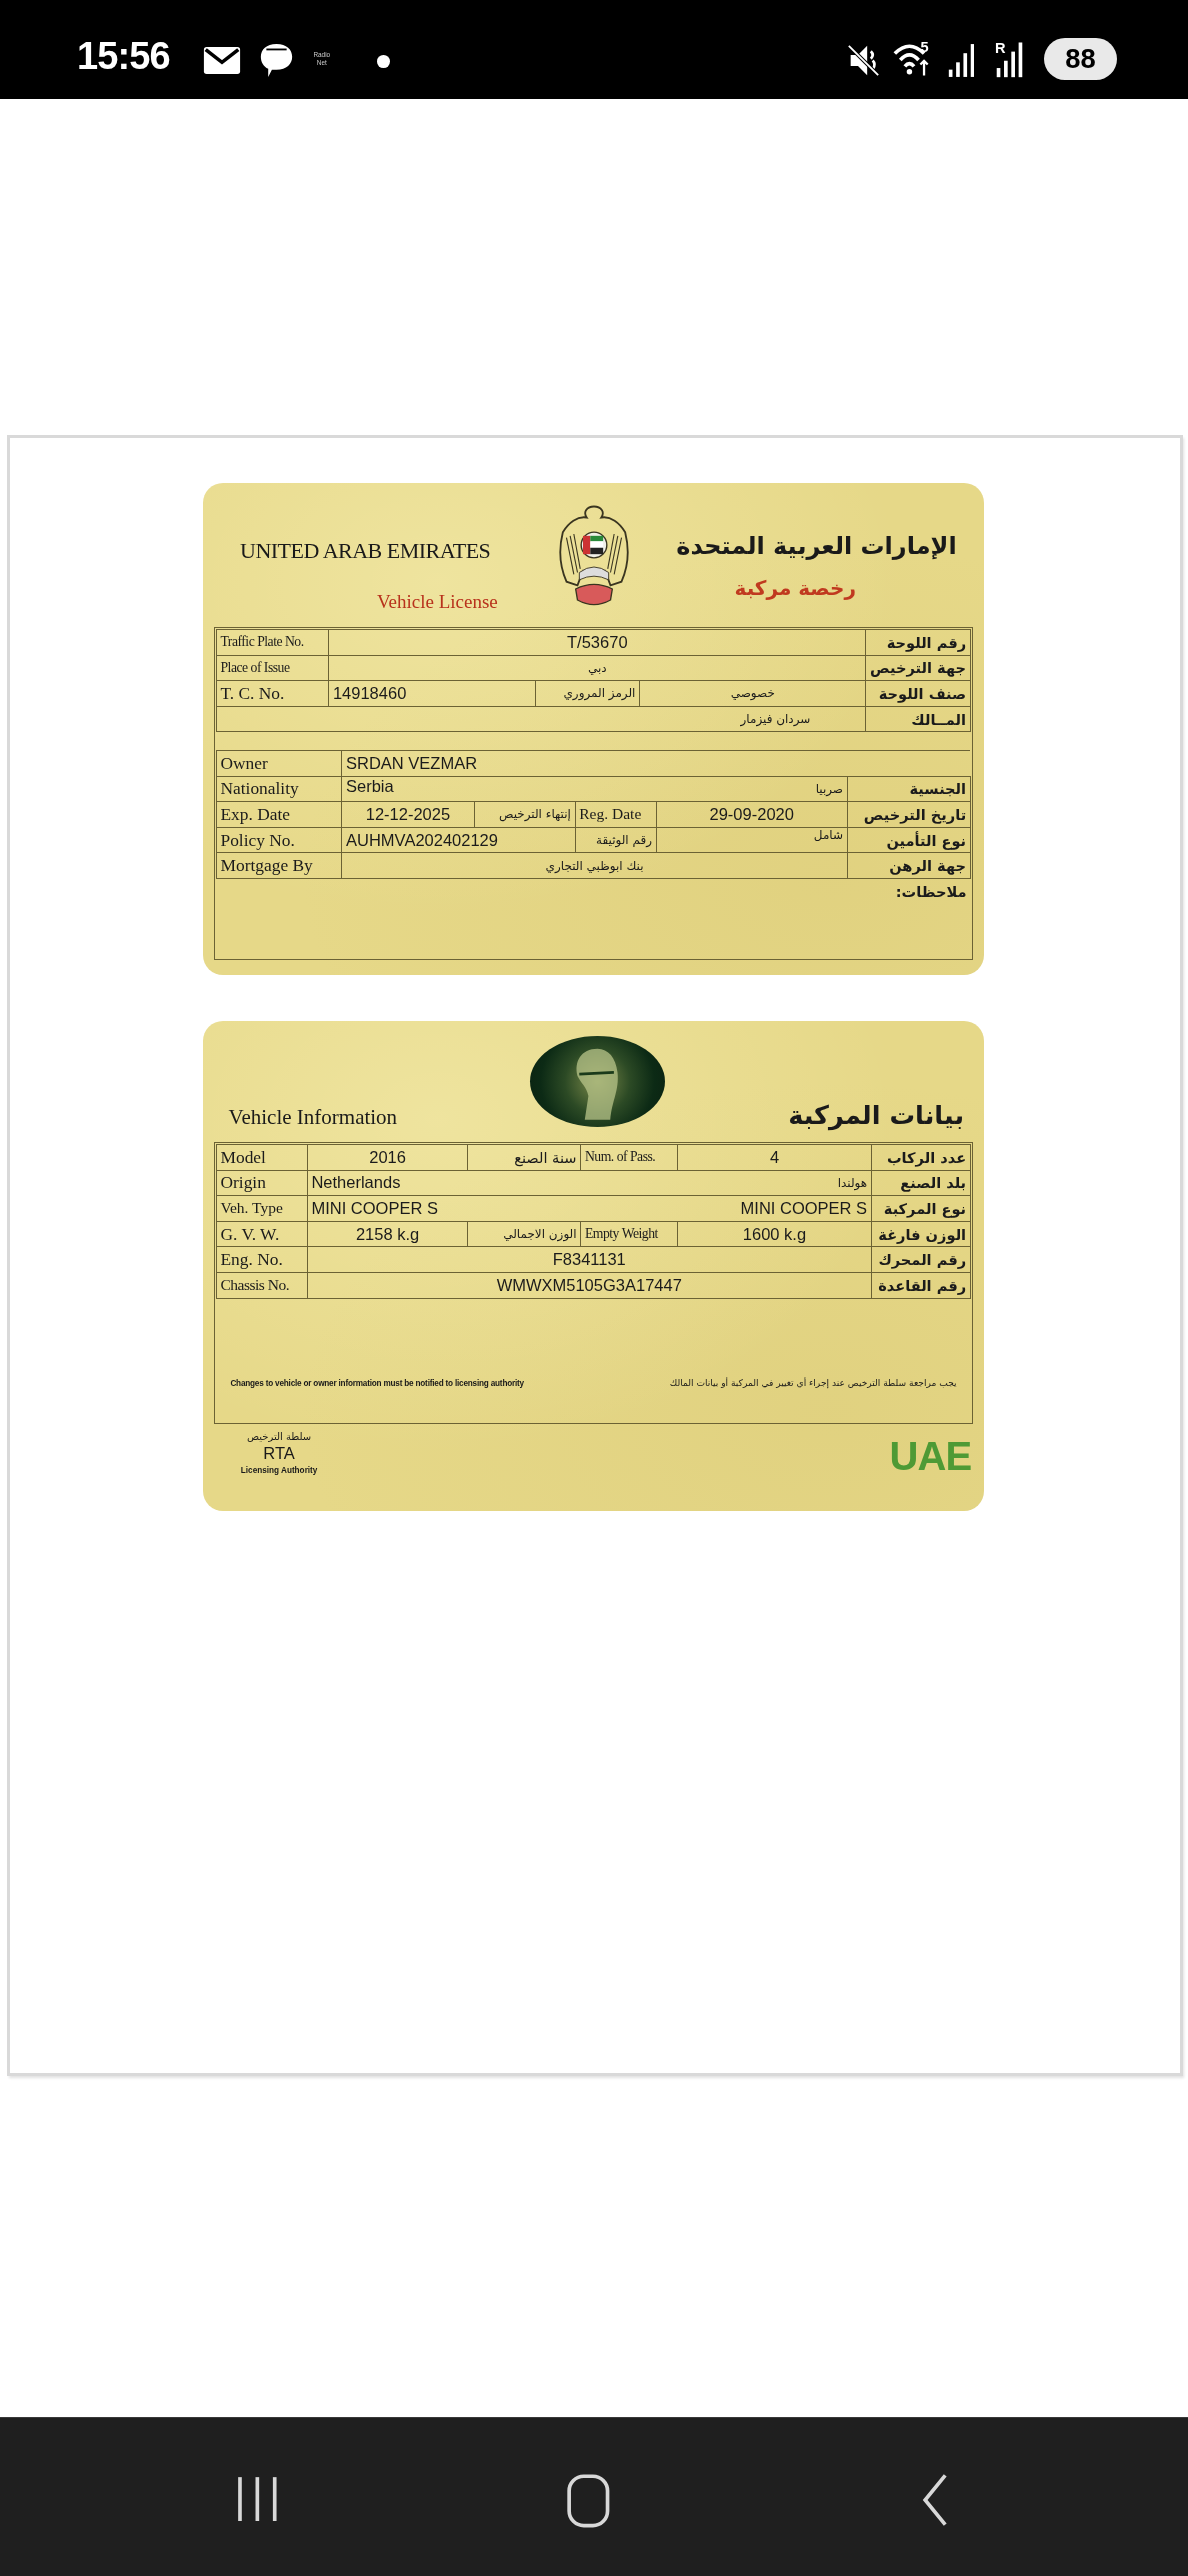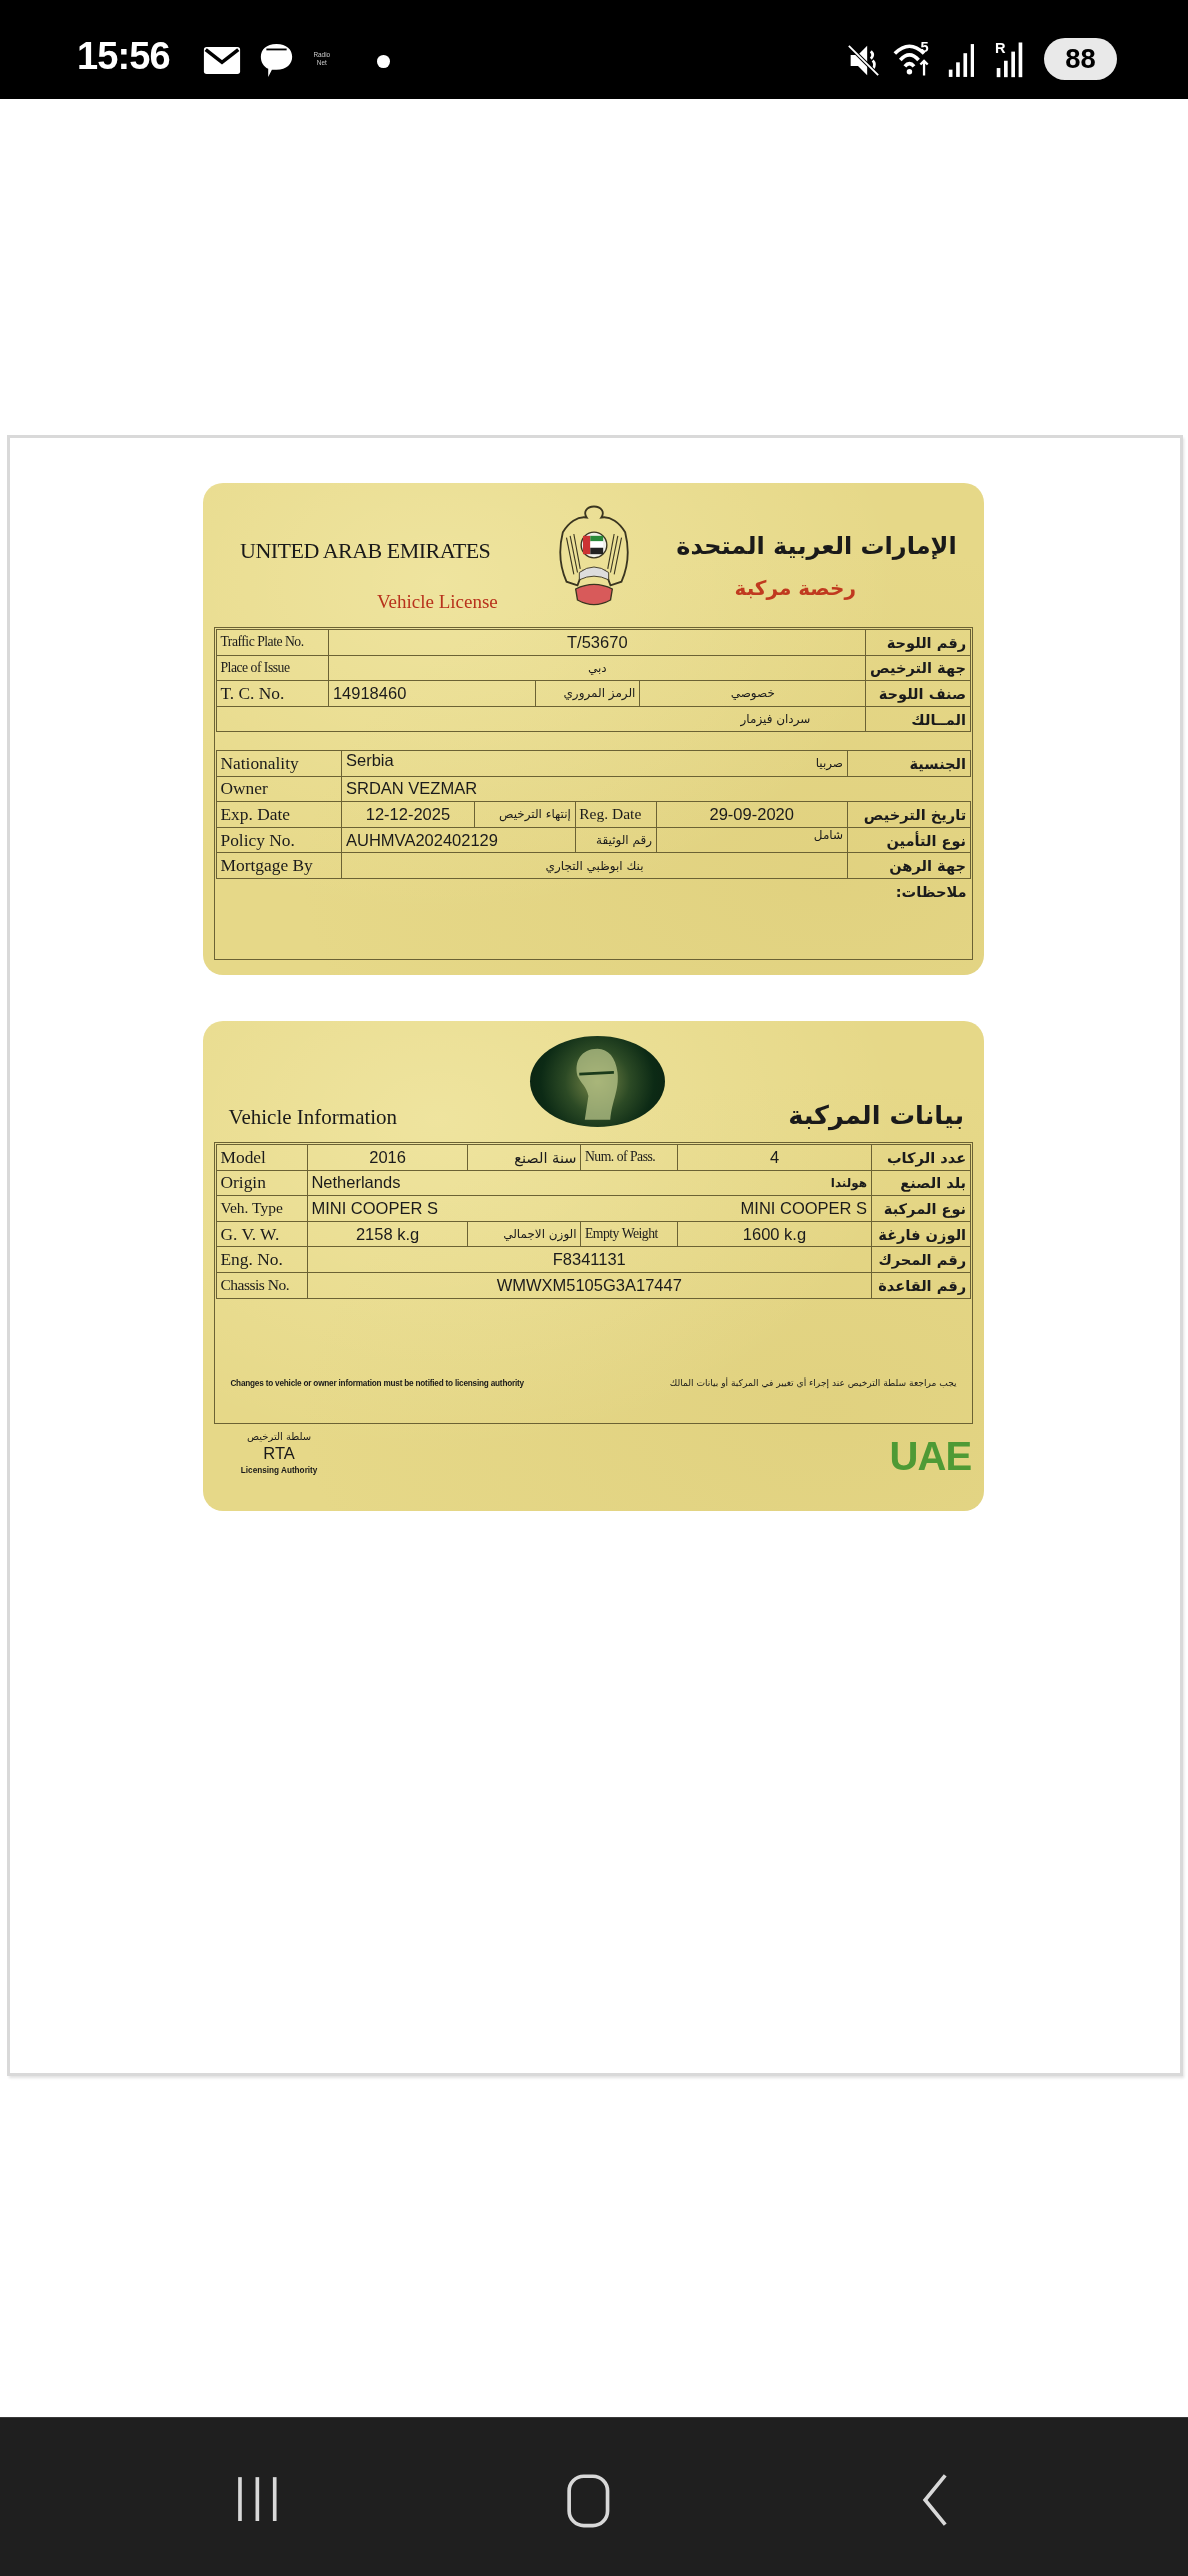--- a/index.html
+++ b/index.html
@@ -185,28 +185,28 @@
     <colgroup>
         <col style="width:113px">
         <col style="width:119px">
         <col style="width:91px">
         <col style="width:73px">
         <col style="width:172px">
         <col style="width:95px">
       </colgroup>
     <tbody>
         <tr>
+      <td class="lbl">Owner</td>
+      <td colspan="5" class="val" style="border-right:none;">SRDAN VEZMAR</td>
+    </tr>
+    <tr>
       <td class="lbl">Nationality</td>
       <td colspan="2" class="val" style="border-right:none;vertical-align:top;">Serbia</td>
       <td colspan="2" class="ars rt" style="border-left:none;">صربيا</td>
       <td class="arl">الجنسية</td>
-    </tr>
-    <tr>
-      <td class="lbl">Owner</td>
-      <td colspan="5" class="val" style="border-right:none;">SRDAN VEZMAR</td>
     </tr>
     <tr>
       <td class="lbl">Exp. Date</td>
       <td class="val ctr">12-12-2025</td>
       <td class="ars rt">إنتهاء الترخيص</td>
       <td class="lbl" style="font-size:15.5px !important;">Reg. Date</td>
       <td class="val ctr">29-09-2020</td>
       <td class="arl">تاريخ الترخيص</td>
     </tr>
     <tr>
@@ -254,21 +254,21 @@
       <td class="lbl">Model</td>
       <td class="val ctr">2016</td>
       <td class="arl" style="font-weight:normal;">سنة الصنع</td>
       <td class="lbl-sm">Num. of Pass.</td>
       <td class="val ctr">4</td>
       <td class="arl">عدد الركاب</td>
     </tr>
     <tr>
       <td class="lbl">Origin</td>
       <td colspan="2" class="val" style="border-right:none;">Netherlands</td>
-      <td colspan="2" class="ars rt" style="border-left:none;font-weight:bold;">هولندا</td>
+      <td colspan="2" class="ars rt" style="border-left:none;">هولندا</td>
       <td class="arl">بلد الصنع</td>
     </tr>
     <tr>
       <td class="lbl" style="font-size:15.5px !important;">Veh. Type</td>
       <td colspan="2" class="val" style="border-right:none;">MINI COOPER S</td>
       <td colspan="2" class="val rt" style="border-left:none;">MINI COOPER S</td>
       <td class="arl">نوع المركبة</td>
     </tr>
     <tr>
       <td class="lbl">G. V. W.</td>

